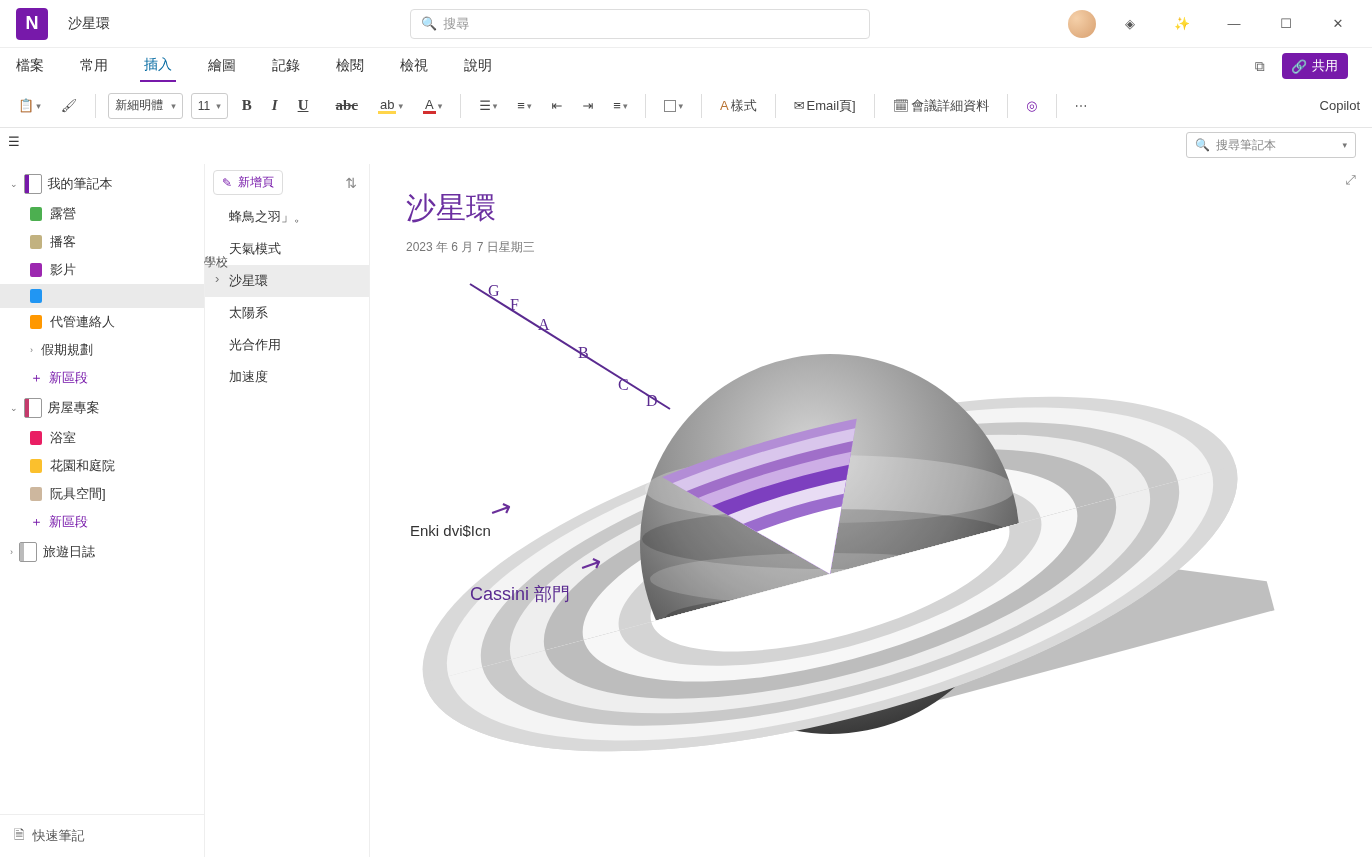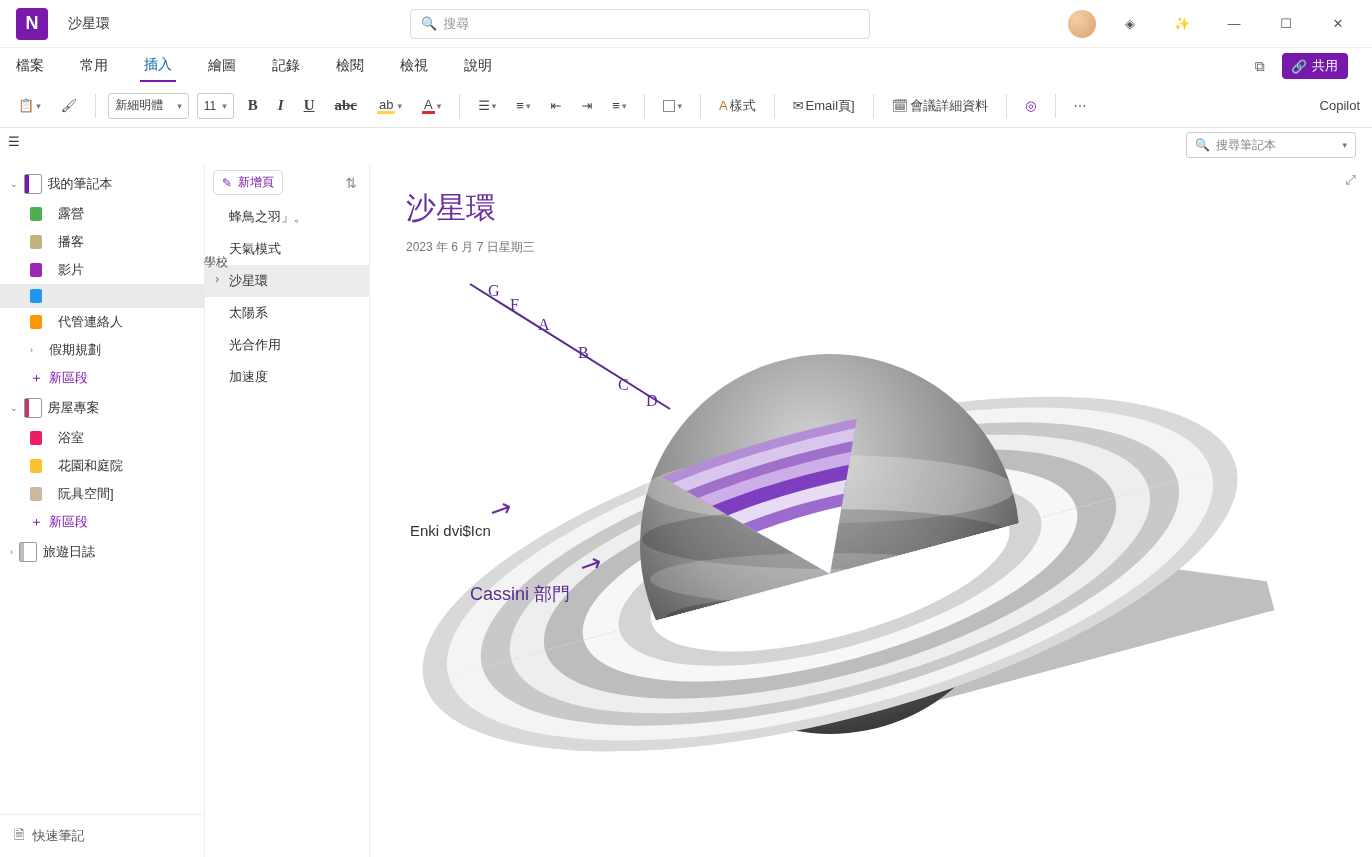--- a/index.html
+++ b/index.html
@@ -20,42 +20,42 @@
 .ribbon-tab { padding: 6px 4px; cursor: pointer; }
 .ribbon-tab.active { border-bottom: 2px solid #7719aa; color: #0369a1; }
 .ribbon-right { margin-left: auto; display: flex; align-items: center; gap: 8px; padding-right: 12px; }
 .share-btn { background: #7719aa; color: #fff; border-radius: 4px; padding: 4px 10px; display: flex; align-items: center; gap: 4px; font-size: 13px; }
 .popout-btn { width: 28px; height: 28px; border: 1px solid transparent; display: flex; align-items: center; justify-content: center; color: #666; }
 
 
 .toolbar { height: 44px; border-bottom: 1px solid #e5e5e5; display: flex; align-items: center; padding: 0 12px; gap: 8px; font-size: 13px; color: #444; }
 .tool-btn { padding: 4px 6px; display: flex; align-items: center; gap: 2px; border-radius: 4px; }
 .tool-sep { width: 1px; height: 24px; background: #ddd; margin: 0 4px; }
-.font-select { border: 1px solid #ccc; border-radius: 3px; height: 26px; padding: 0 6px; font-size: 12px; display: flex; align-items: center; gap: 14px; background: #fff; }
+.font-select { border: 1px solid #ccc; border-radius: 3px; height: 26px; padding: 0 6px; font-size: 12px; display: flex; align-items: center; gap: 8px; background: #fff; }
 .chev { font-size: 9px; color: #777; }
 .icon-letter { font-weight: 600; font-size: 15px; font-family: "Times New Roman", serif; }
 .underline-a { border-bottom: 3px solid; padding: 0 2px; line-height: 1; }
 .toolbar-rt { margin-left: auto; display: flex; gap: 12px; }
 
 
 .below-toolbar { display: flex; height: calc(100% - 48px - 36px - 44px); position: relative; }
 .nav-toggle-row { position: absolute; top: 6px; left: 8px; }
 .search-nb { position: absolute; top: 4px; right: 16px; width: 170px; height: 26px; border: 1px solid #ccc; border-radius: 3px; display: flex; align-items: center; padding: 0 8px; color: #888; font-size: 12px; background:#fff; justify-content: space-between;}
 .search-nb .left-s{display:flex;align-items:center;gap:6px;}
 
 
 .columns { display: flex; width: 100%; height: 100%; padding-top: 36px; }
 .sidebar { width: 205px; border-right: 1px solid #eee; padding-top: 4px; display: flex; flex-direction: column; }
 .nb-title { display: flex; align-items: center; gap: 6px; padding: 6px 10px; font-size: 13px; cursor: pointer; }
 .nb-icon { width: 18px; height: 20px; border-radius: 2px; border:1px solid #999; display:inline-flex; position:relative;}
 .nb-icon::before{content:"";position:absolute;left:0;top:0;bottom:0;width:4px;}
 .nb-purple::before{background:#7719aa;}
 .nb-rose::before{background:#c43a6b;}
 .nb-gray::before{background:#bbb;}
-.section-item { display: flex; align-items: center; gap: 16px; padding: 5px 10px 5px 30px; font-size: 13px; cursor: pointer; }
+.section-item { display: flex; align-items: center; gap: 8px; padding: 5px 10px 5px 30px; font-size: 13px; cursor: pointer; }
 .section-item.selected { background: #eaeaea; }
 .sec-tab { width: 12px; height: 14px; border-radius: 2px; }
 .c-green{background:#4caf50;} .c-teal{background:#9c27b0;} .c-tan{background:#c2b280;} .c-blue{background:#2196f3;} .c-orange{background:#ff9800;} .c-rose{background:#e91e63;} .c-yellow{background:#fbc02d;} .c-sand{background:#cdb79e;}
 .add-section { color: #7719aa; display: flex; align-items: center; gap: 6px; padding: 5px 10px 5px 30px; font-size: 13px; cursor:pointer;}
 .quick-notes { margin-top: auto; border-top: 1px solid #eee; padding: 10px 14px; display: flex; align-items: center; gap: 8px; font-size: 13px; color: #555;}
 
 .pagelist { width: 165px; border-right: 1px solid #eee; display:flex; flex-direction:column; position:relative;}
 .pagelist-head { display: flex; align-items: center; justify-content: space-between; padding: 6px 8px; }
 .add-page { border: 1px solid #ddd; border-radius: 4px; padding: 3px 8px; display: flex; align-items: center; gap: 6px; font-size: 12px; color: #7719aa; background:#fff;}
 .sort-btn { color: #888; font-size: 14px; padding:4px;}
@@ -128,21 +128,21 @@
   <div class="tool-btn">
       <span class="icon-letter" style="font-weight:bold;">B</span>
     </div>
   <div class="tool-btn">
       <span class="icon-letter" style="font-style:italic;">I</span>
     </div>
   <div class="tool-btn">
       <span class="icon-letter" style="text-decoration:underline;">U</span>
     </div>
   <div class="tool-btn">
-      <span class="icon-letter" style="text-decoration:line-through;">abc</span>
+      <span class="icon-letter" style="text-decoration:line-through;margin-left:7px;">abc</span>
     </div>
   <div class="tool-btn">
       <span class="underline-a" style="border-color:#ffd54a;">ab</span>
       <span class="chev">▾</span>
     </div>
   <div class="tool-btn">
       <span class="underline-a" style="border-color:#d32f2f;">A</span>
       <span class="chev">▾</span>
     </div>
   <div class="tool-sep"></div>

